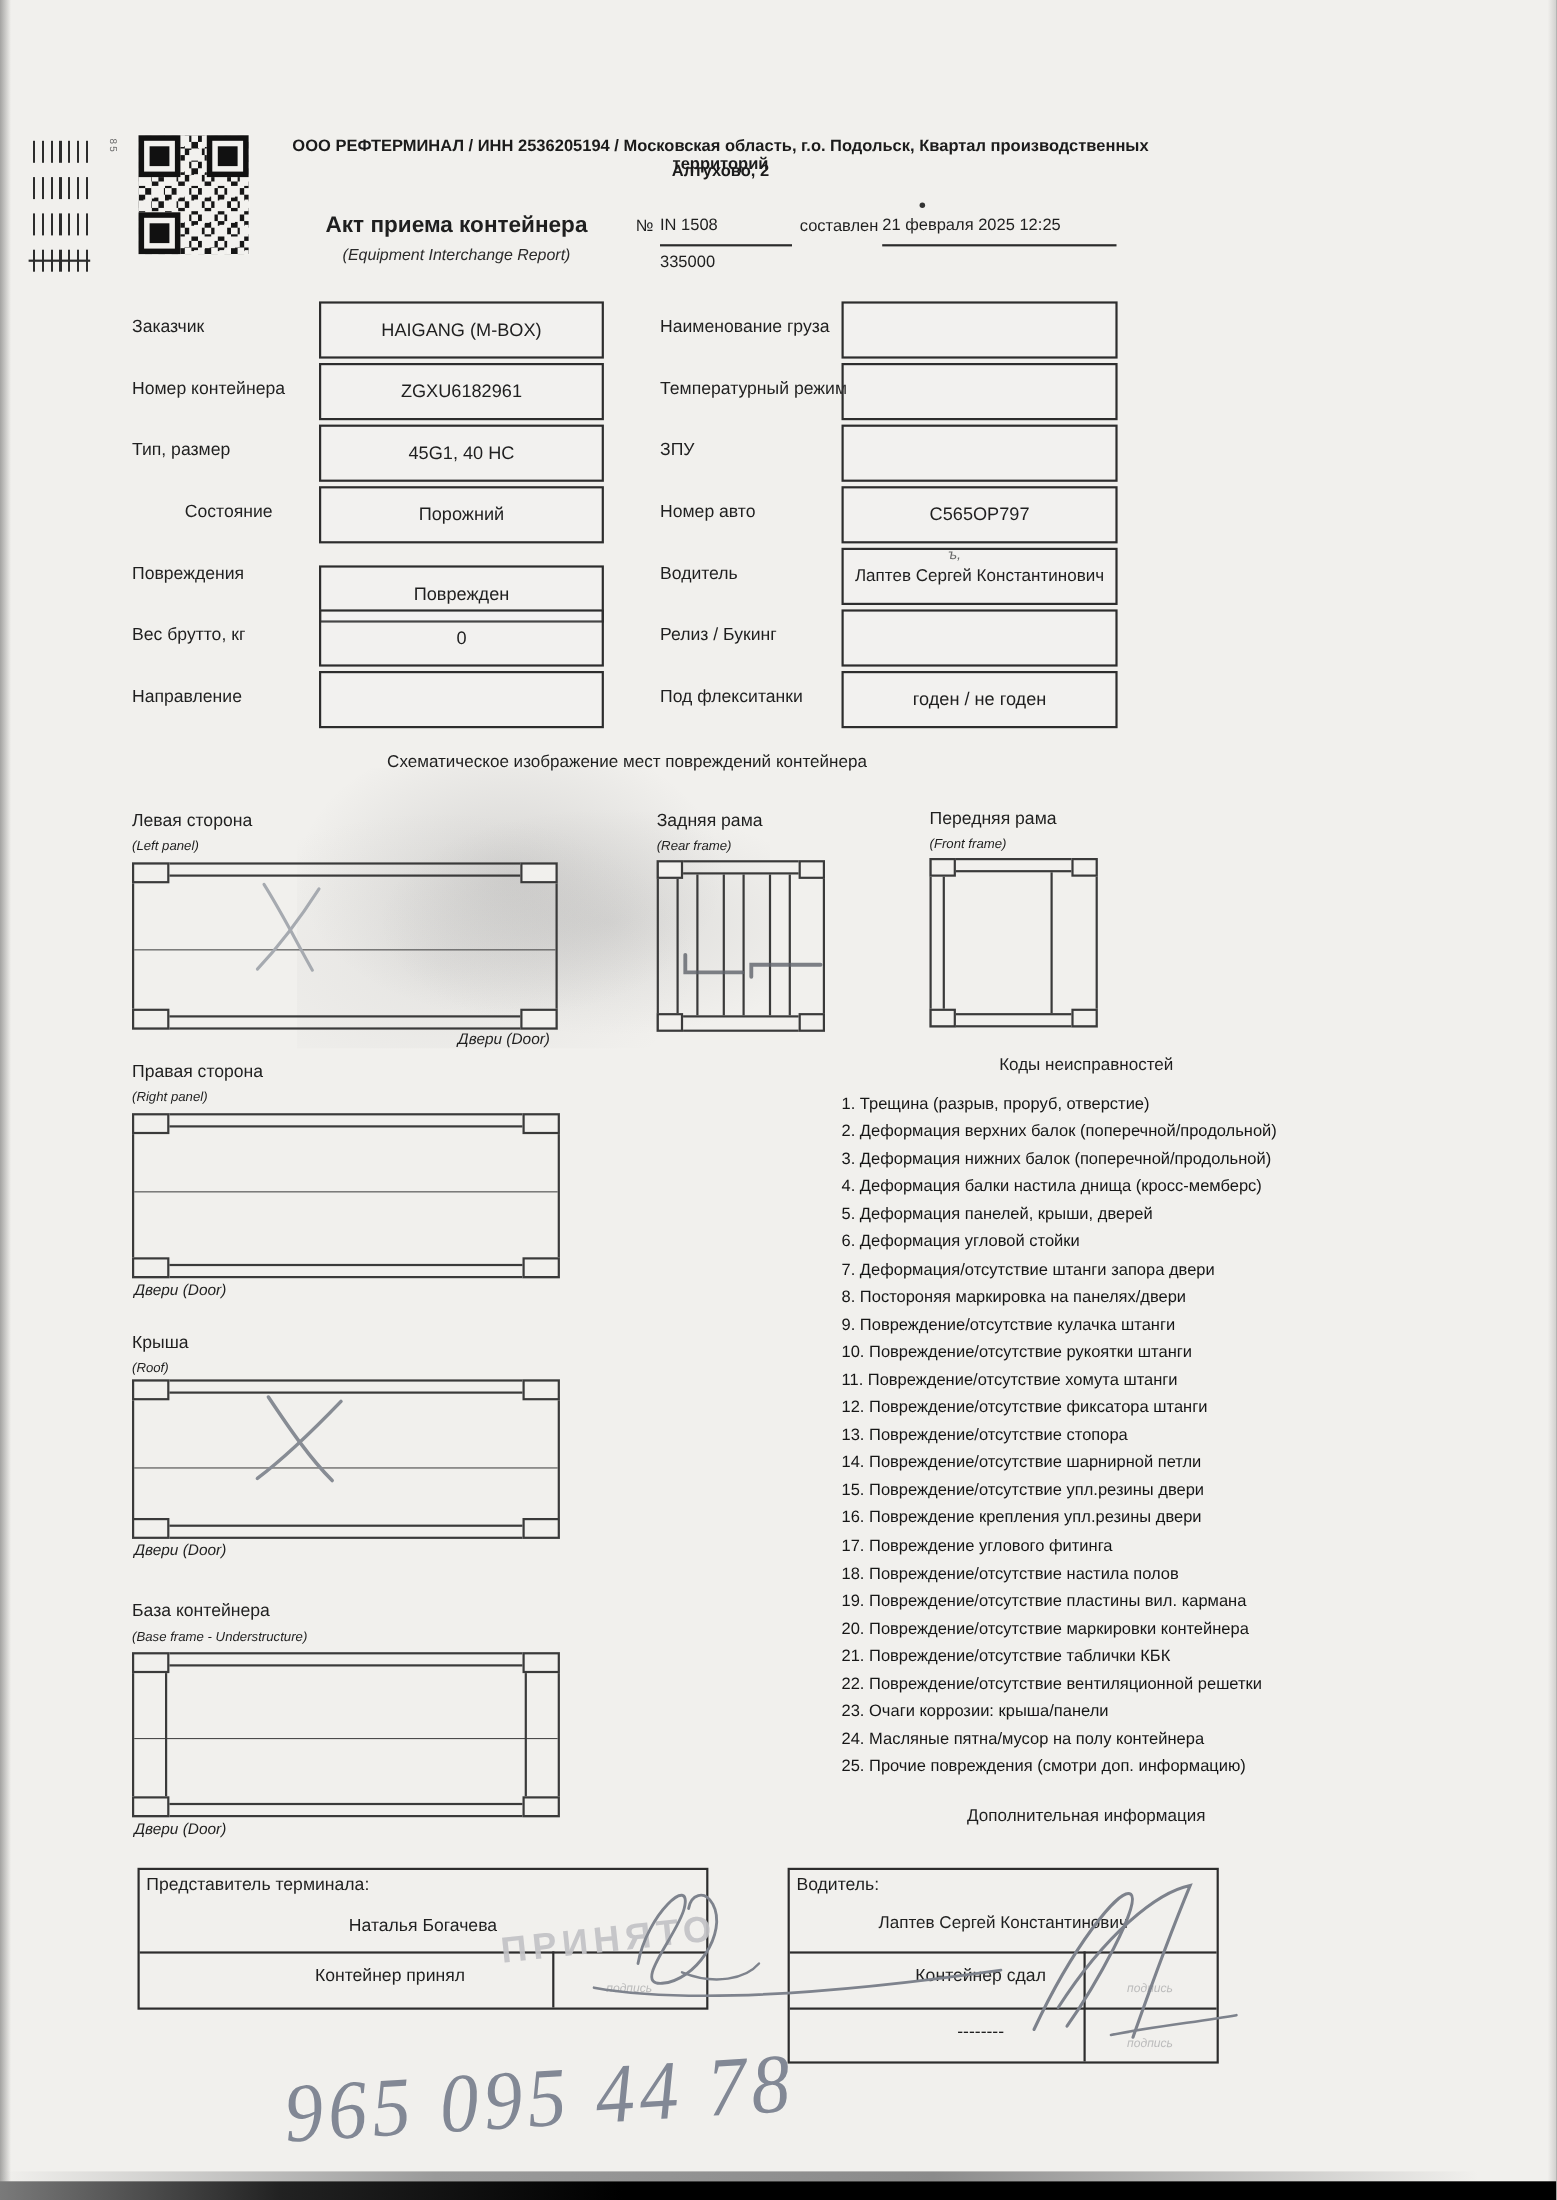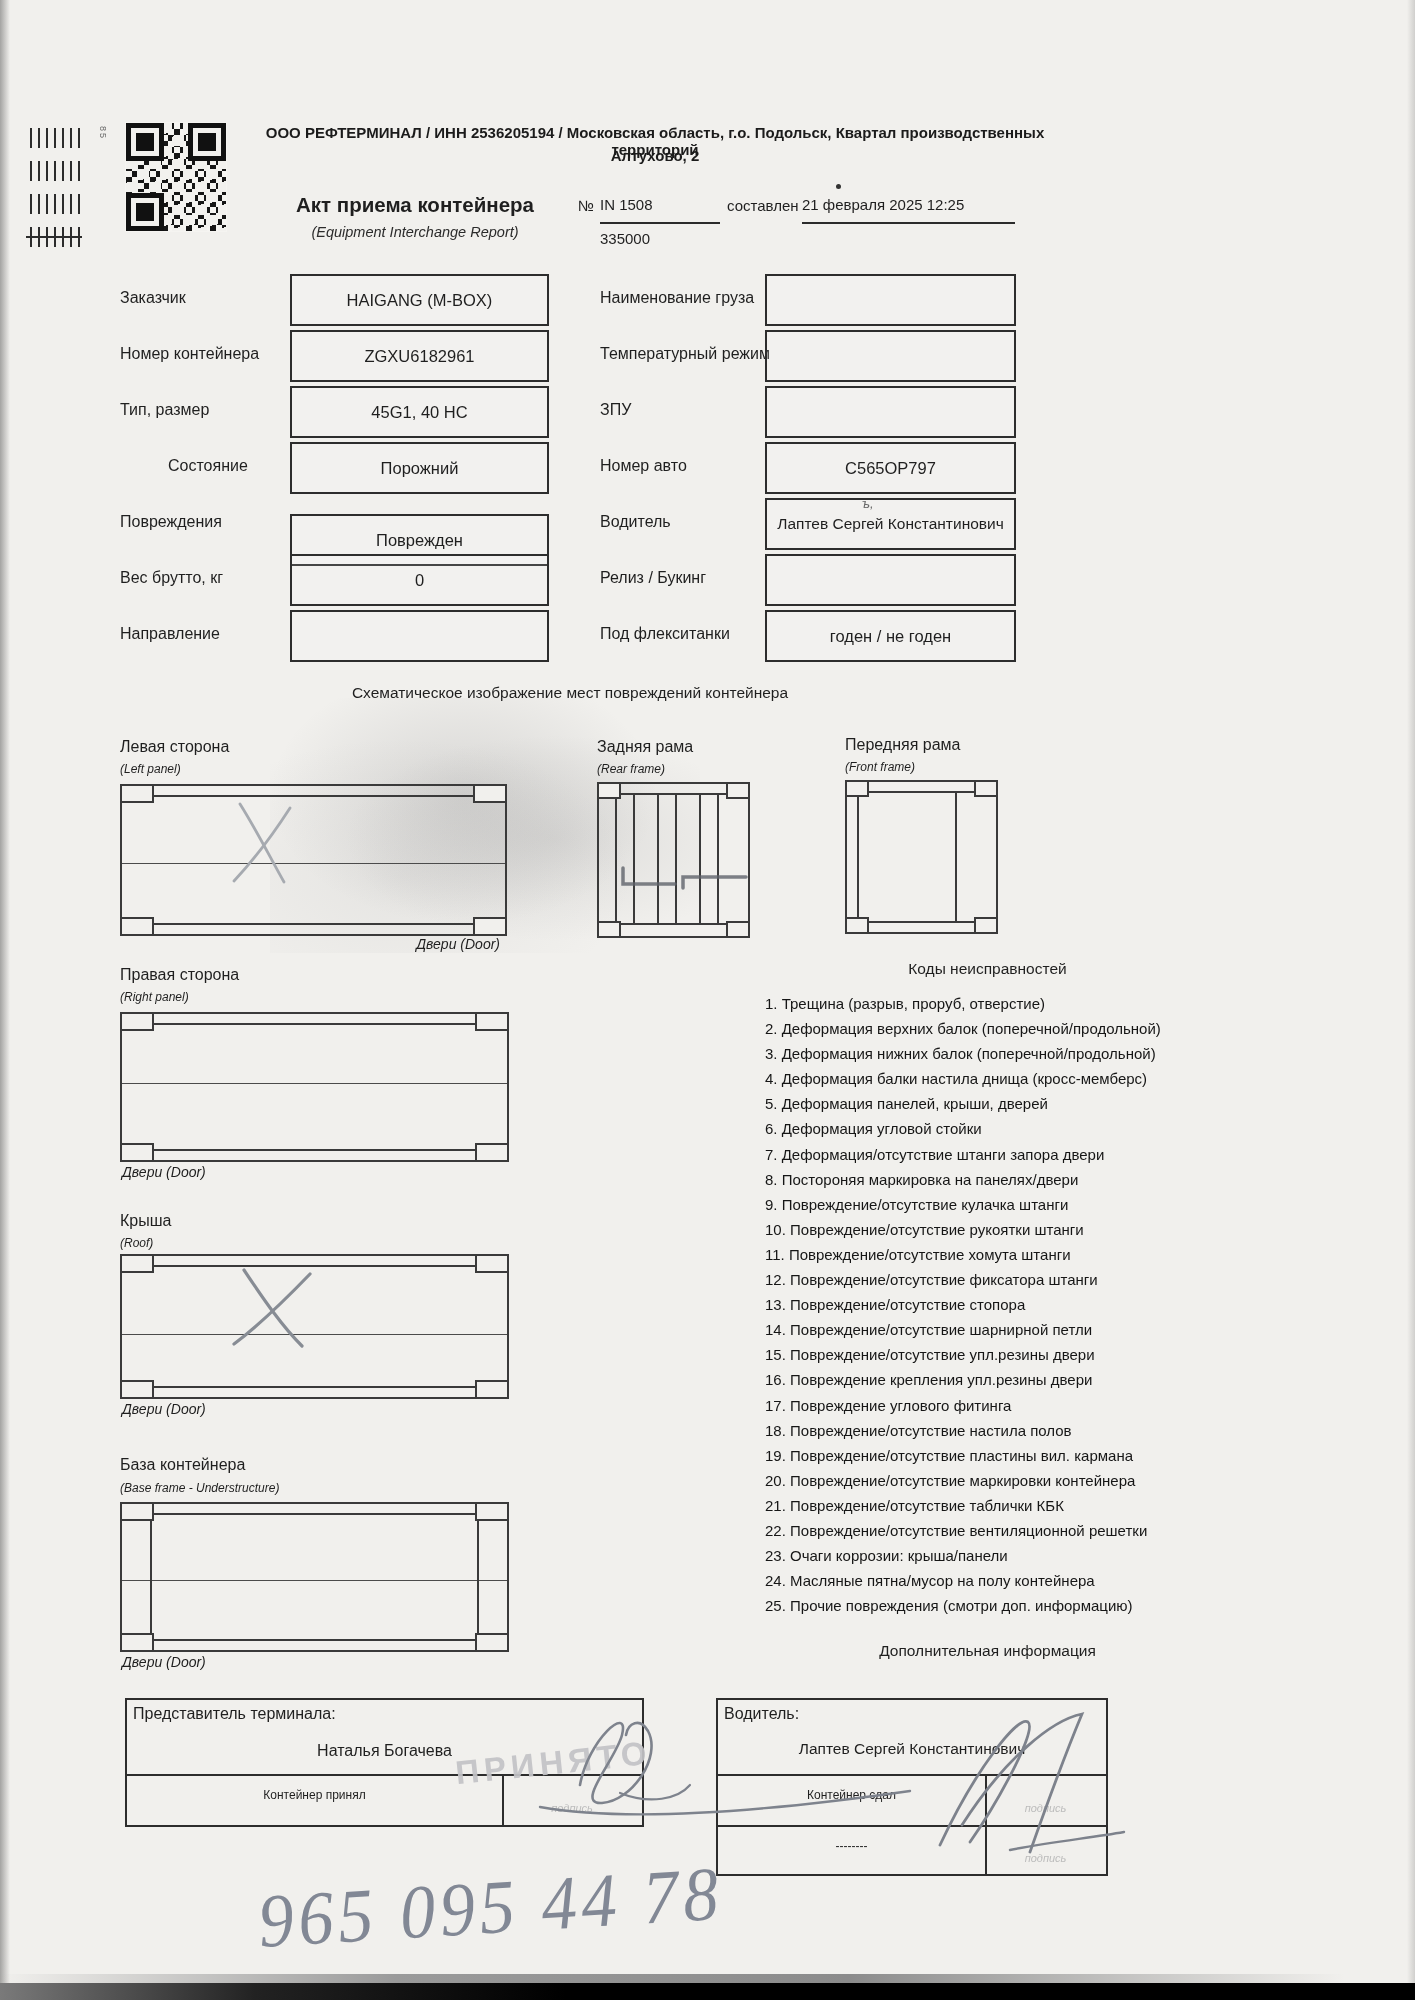--- a/index.html
+++ b/index.html
@@ -26,21 +26,21 @@
   .corner.sm{width:20px;height:13px;}
   .c-tl{left:-2px;top:-2px}.c-tr{right:-2px;top:-2px}.c-bl{left:-2px;bottom:-2px}.c-br{right:-2px;bottom:-2px}
   .vbar{position:absolute;border-left:2px solid #3a3a3a;}
   .codes{font-size:15px;line-height:25.1px;color:#161616;}
   .codes div{white-space:nowrap;}
   .sigtable{border:2px solid #2d2d2d;}
   .hline{position:absolute;left:0;right:0;border-top:2px solid #2d2d2d;}
   .vsep{position:absolute;border-left:2px solid #2d2d2d;}
   .sig-h{font-size:16px;}
   .sig-n{font-size:16px;text-align:center;}
-  .sig-a{font-size:12px;text-align:center;}
+  .sig-a{font-size:16px;text-align:center;margin-left:40px;}
   .sig-cap{font-size:11px;font-style:italic;color:#bcbcbc;text-align:center;}
   .stamp{font-size:33px;font-weight:700;letter-spacing:5px;color:#c3c3c6;transform:rotate(-6deg);opacity:.92;white-space:nowrap;}
   .hash{width:50px;height:20px;background:repeating-linear-gradient(90deg,#2c2c2c 0 2px,transparent 2px 8px);}
   .qr{background-color:#f5f4f1;}
   .qr-mod{position:absolute;inset:1px;background-image:
      repeating-conic-gradient(#f2f1ee 0% 22%, transparent 0% 50%),
      repeating-conic-gradient(#161616 0% 25%, transparent 0% 50%);
      background-size:23px 23px,12px 12px;}
   .finder{position:absolute;width:28px;height:28px;border:5px solid #111;background:#f2f1ee;}
   .finder::after{content:"";position:absolute;inset:5px;background:#111;}

